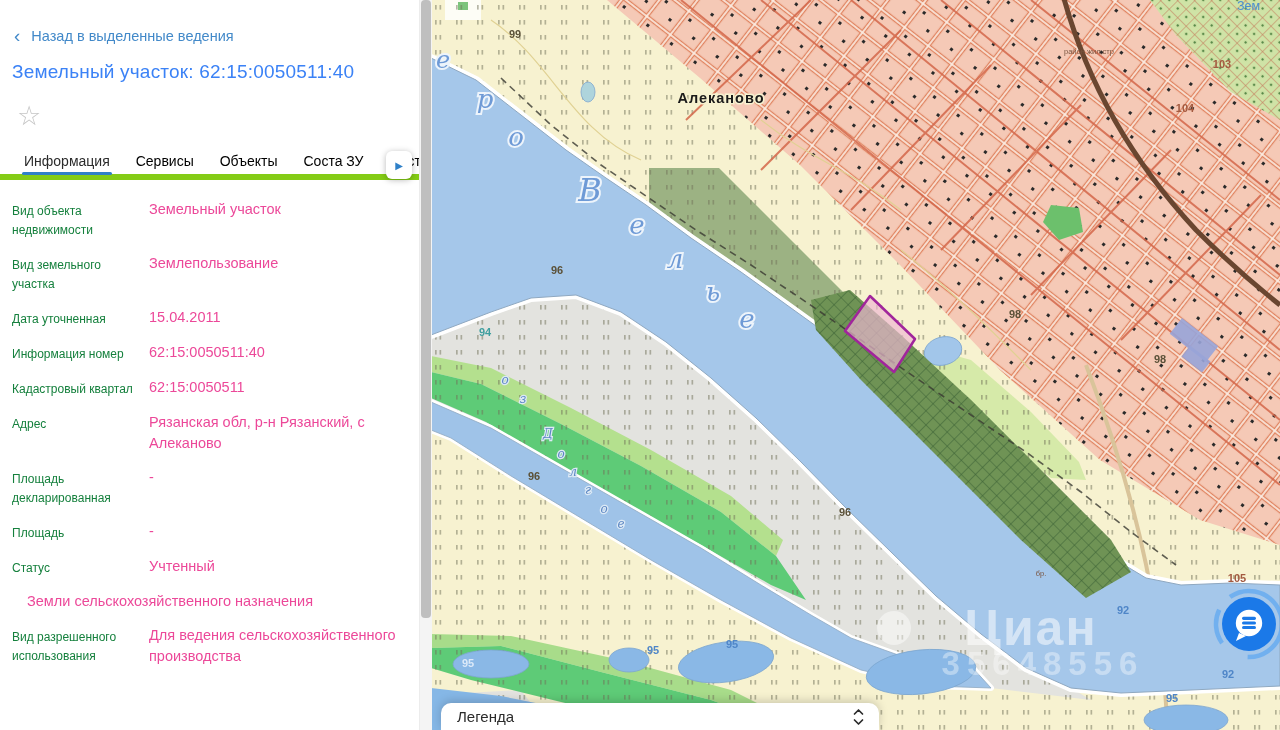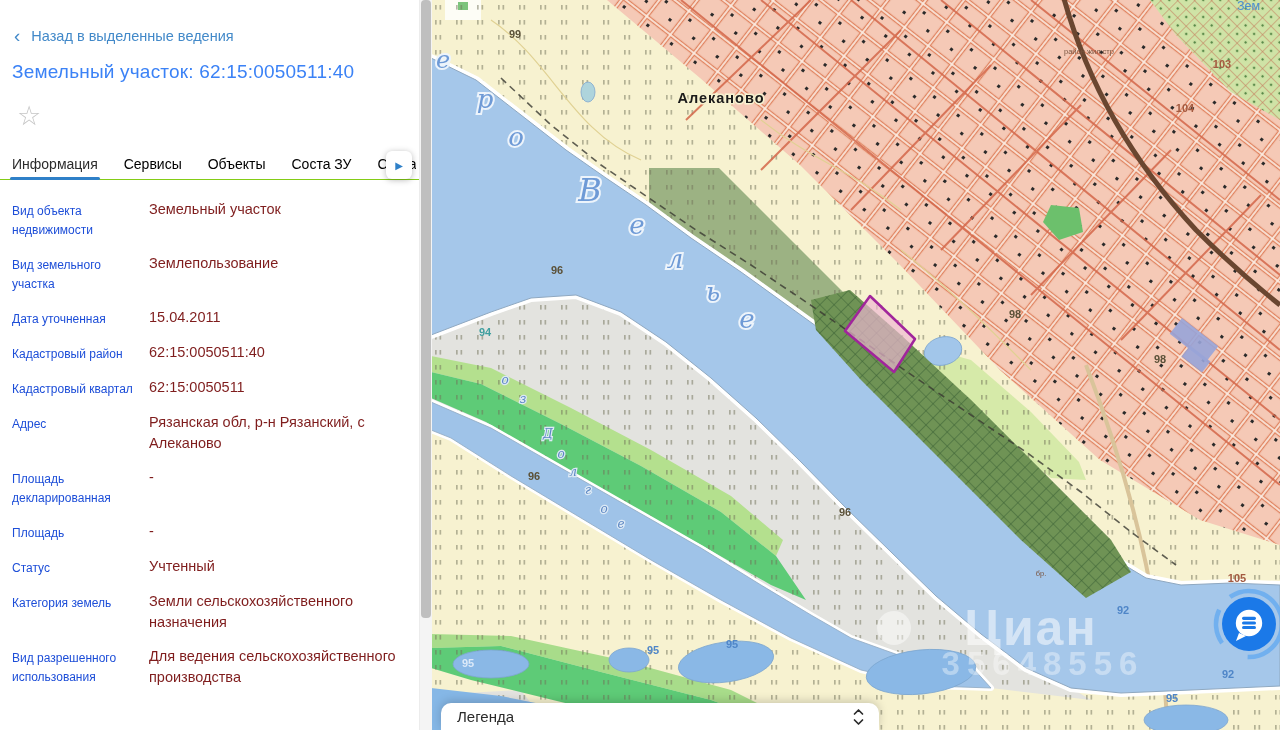--- a/index.html
+++ b/index.html
@@ -9,34 +9,34 @@
   
   .sidebar{position:absolute;left:0;top:0;width:419px;height:730px;background:#fff;z-index:5}
   .back{position:absolute;left:14px;top:28px;display:flex;align-items:center;gap:11px;
         color:#4289c9;font-size:14.5px;cursor:pointer}
   .back .chev{font-size:19px;line-height:15px;font-weight:400;transform:translateY(-1px)}
   .title{position:absolute;left:12px;top:61px;font-size:19px;color:#3b82f6;letter-spacing:.2px}
   .star-btn{position:absolute;left:10px;top:96px;width:38px;height:40px;display:flex;
             align-items:center;justify-content:center;color:#c6c6c6;font-size:27px;cursor:pointer;
             border-radius:8px}
   .tabs{position:absolute;left:0;top:148px;width:419px;height:32px;box-sizing:border-box;
-        border-bottom:1px solid #84cc16;display:flex;gap:26px;padding-left:12px}
+        border-bottom:6px solid #84cc16;display:flex;gap:26px;padding-left:24px}
   .tab{font-size:14px;color:#000000;white-space:nowrap;height:100%;display:flex;
        align-items:center;position:relative;cursor:pointer}
   .tab.active{color:#2b2b2b}
   .tab.active::after{content:"";position:absolute;left:-2px;right:-2px;bottom:-1px;height:3px;
        background:#2f80c8;border-radius:2px}
   .tab.clip{max-width:48px;overflow:hidden}
   .more-btn{position:absolute;right:7px;top:151px;width:26px;height:28px;background:#fff;
         border:none;border-radius:6px;box-shadow:0 1px 6px rgba(0,0,0,.28);color:#2f80c8;
         display:flex;align-items:center;justify-content:center;font-size:10px;cursor:pointer;z-index:6}
   .fields{position:absolute;left:12px;top:199px;width:398px}
   .frow{display:flex;margin-bottom:13px}
-  .flabel{width:122px;min-width:122px;font-size:12px;color:#1d4ed8;line-height:19px;padding-top:3px}
-  .fvalue{margin-left:15px;font-size:14.5px;color:#7f1d1d;line-height:21px}
+  .flabel{width:122px;min-width:122px;font-size:12px;color:#15803d;line-height:19px;padding-top:3px}
+  .fvalue{margin-left:15px;font-size:14.5px;color:#ec4899;line-height:21px}
 
   
   .scrollbar{position:absolute;left:419px;top:0;width:12px;height:730px;background:#f4f4f4;
         border-left:1px solid #ececec;z-index:5}
   .sthumb{position:absolute;left:1px;top:0;width:10px;height:618px;background:#bfbfbf;border-radius:4px}
 
   
   .map{position:absolute;left:431px;top:0;width:849px;height:730px;background:#f7f2d0}
   svg text{user-select:none}
   .lbl-dark{fill:#5b5138;font:700 11px "Liberation Sans",sans-serif}
@@ -97,21 +97,21 @@
     </div>
     <div class="frow">
       <div class="flabel">Вид земельного участка</div>
       <div class="fvalue">Землепользование</div>
     </div>
     <div class="frow">
       <div class="flabel">Дата уточненная</div>
       <div class="fvalue">15.04.2011</div>
     </div>
     <div class="frow">
-      <div class="flabel">Кадастровый район</div>
+      <div class="flabel">Информация номер</div>
       <div class="fvalue">62:15:0050511:40</div>
     </div>
     <div class="frow">
       <div class="flabel">Кадастровый квартал</div>
       <div class="fvalue">62:15:0050511</div>
     </div>
     <div class="frow">
       <div class="flabel">Адрес</div>
       <div class="fvalue">Рязанская обл, р-н Рязанский, с Алеканово</div>
     </div>
@@ -121,21 +121,20 @@
     </div>
     <div class="frow">
       <div class="flabel">Площадь</div>
       <div class="fvalue">-</div>
     </div>
     <div class="frow">
       <div class="flabel">Статус</div>
       <div class="fvalue">Учтенный</div>
     </div>
     <div class="frow">
-      <div class="flabel">Категория земель</div>
       <div class="fvalue">Земли сельскохозяйственного назначения</div>
     </div>
     <div class="frow">
       <div class="flabel">Вид разрешенного использования</div>
       <div class="fvalue">Для ведения сельскохозяйственного производства</div>
     </div>
   </div>
 </div>
 
 <div class="scrollbar">

